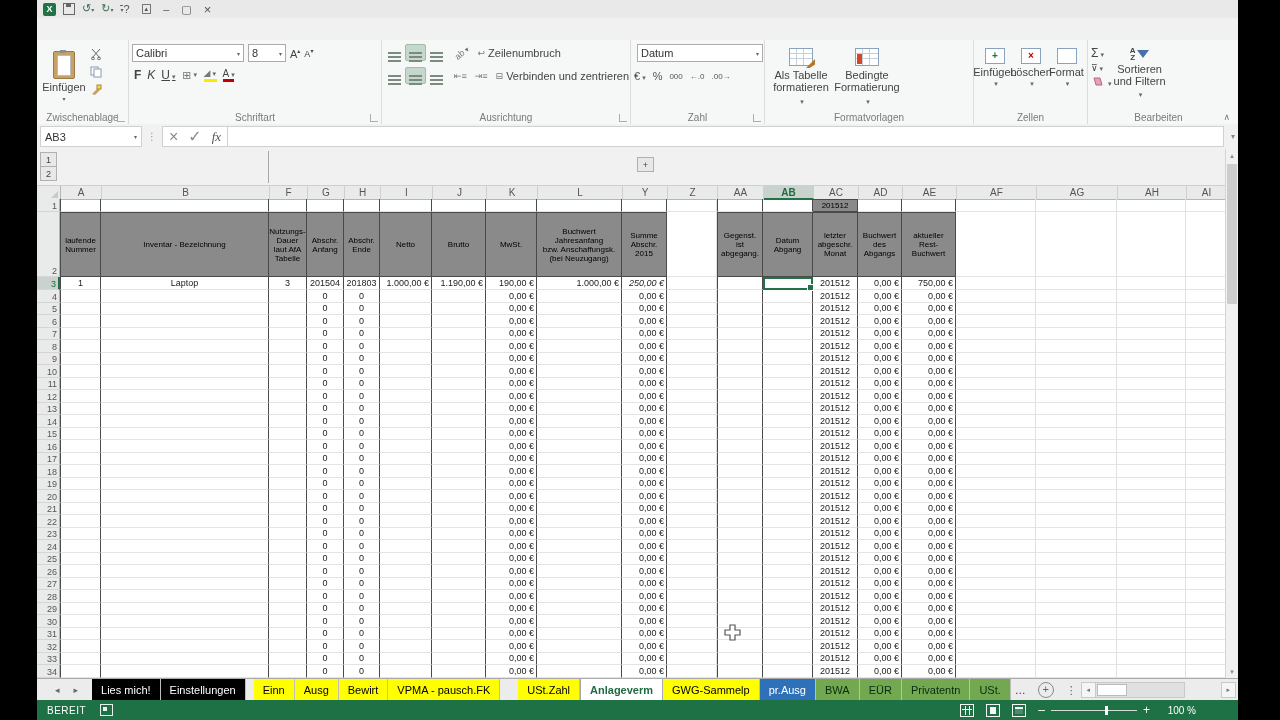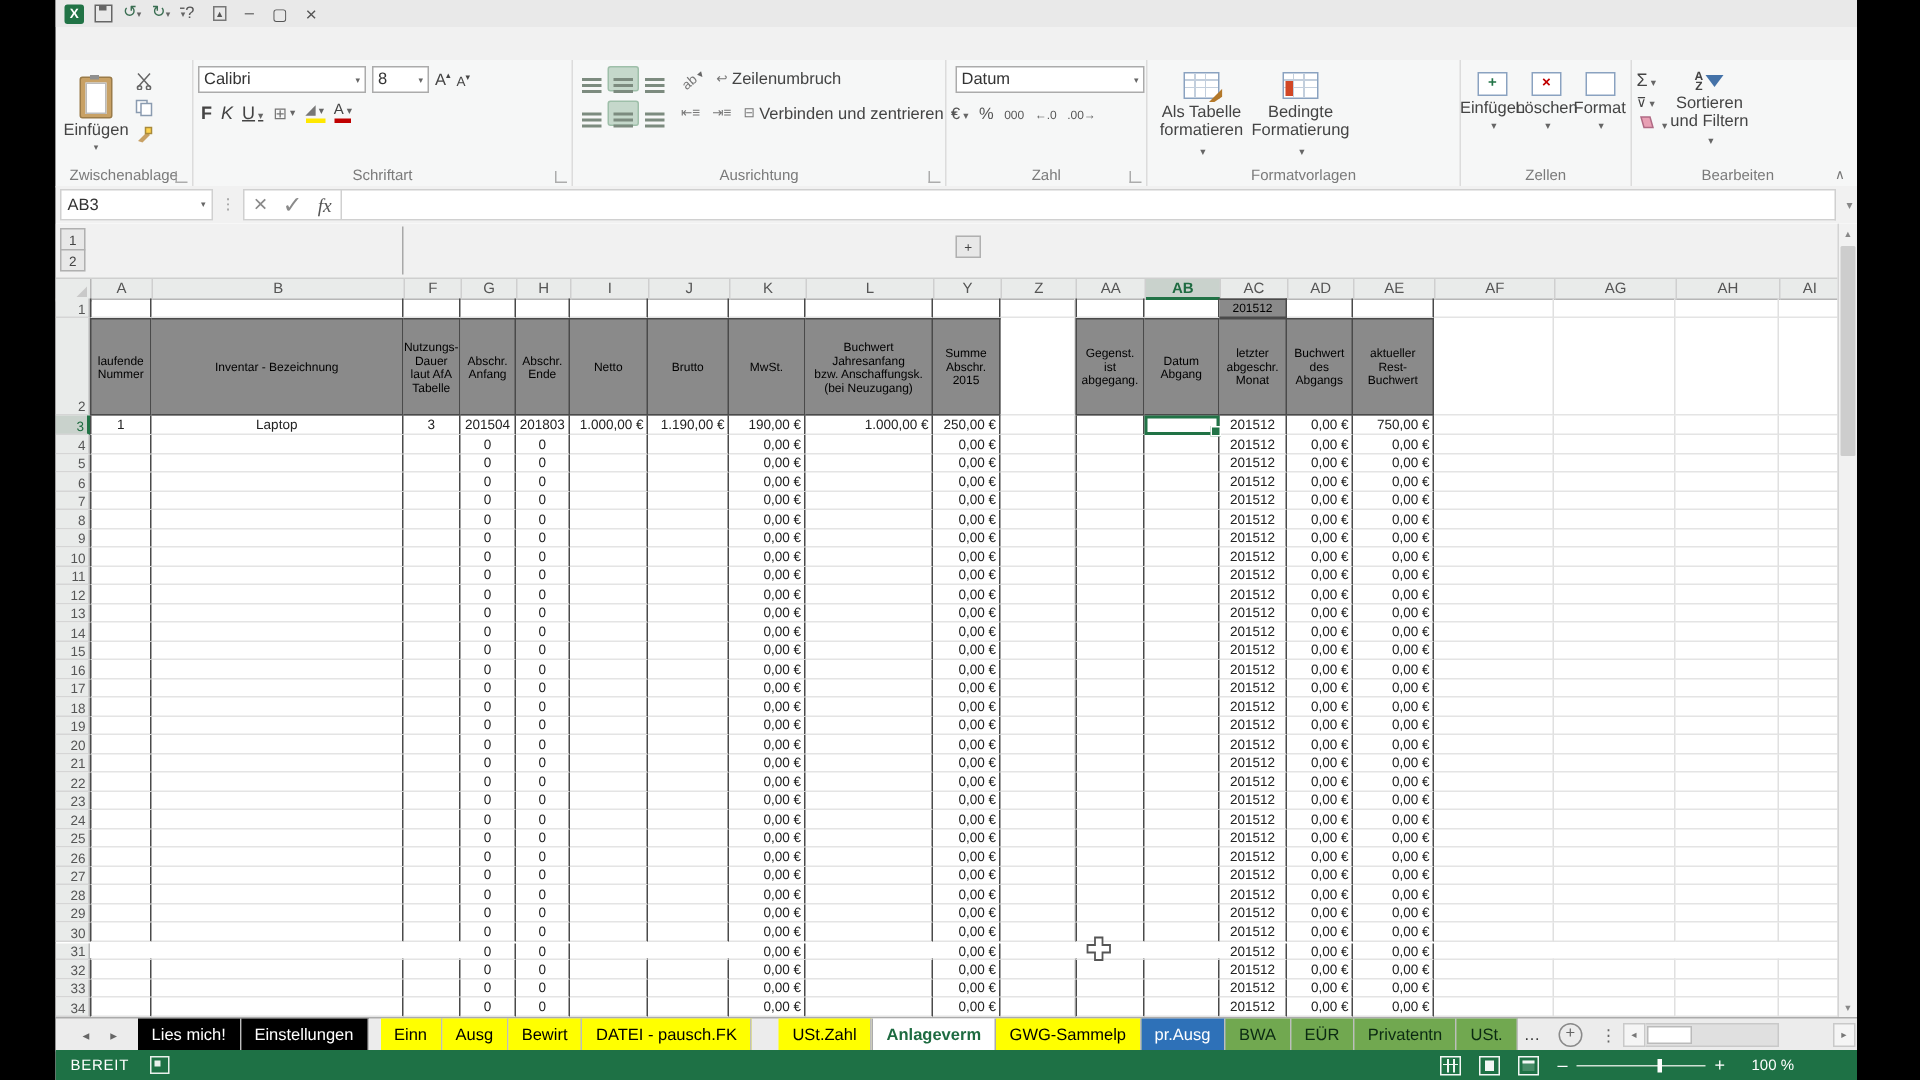--- a/index.html
+++ b/index.html
@@ -465,21 +465,21 @@
           <div class="rowh sel" style="width: 23px;">3</div>
           <div class="cell tb tl a-c" style="width: 41px;">1</div>
           <div class="cell tb a-c" style="width: 168px;">Laptop</div>
           <div class="cell tb a-c" style="width: 38px;">3</div>
           <div class="cell tb a-c" style="width: 37px;">201504</div>
           <div class="cell tb a-c" style="width: 36px;">201803</div>
           <div class="cell tb a-r" style="width: 52px;">1.000,00 €</div>
           <div class="cell tb a-r" style="width: 54px;">1.190,00 €</div>
           <div class="cell tb a-r" style="width: 51px;">190,00 €</div>
           <div class="cell tb a-r" style="width: 85px;">1.000,00 €</div>
-          <div class="cell tb a-r" style="width: 45px;">250,00 €</div>
+          <div class="cell tb a-r" style="width: 45px; font-style: italic;">250,00 €</div>
           <div class="cell" style="width: 50px;"></div>
           <div class="cell tb tl" style="width: 46px;"></div>
           <div class="cell tb" style="width: 50px;"></div>
           <div class="cell tb a-c" style="width: 45px;">201512</div>
           <div class="cell tb a-r" style="width: 44px;">0,00 €</div>
           <div class="cell tb a-r" style="width: 54px;">750,00 €</div>
           <div class="cell" style="width: 80px;"></div>
           <div class="cell" style="width: 81px;"></div>
           <div class="cell" style="width: 69px;"></div>
           <div class="cell" style="width: 40px;"></div>
@@ -1098,21 +1098,21 @@
           <div class="cell tb tl" style="width: 46px;"></div>
           <div class="cell tb" style="width: 50px;"></div>
           <div class="cell tb a-c" style="width: 45px;">201512</div>
           <div class="cell tb a-r" style="width: 44px;">0,00 €</div>
           <div class="cell tb a-r" style="width: 54px;">0,00 €</div>
           <div class="cell" style="width: 80px;"></div>
           <div class="cell" style="width: 81px;"></div>
           <div class="cell" style="width: 69px;"></div>
           <div class="cell" style="width: 40px;"></div>
         </div>
-        <div class="grow" style="height: 12.5px; align-items: flex-end;">
+        <div class="grow" style="height: 12.5px;">
           <div class="rowh" style="width: 23px;">31</div>
           <div class="cell tb tl" style="width: 41px;"></div>
           <div class="cell tb" style="width: 168px;"></div>
           <div class="cell tb" style="width: 38px;"></div>
           <div class="cell tb a-c" style="width: 37px;">0</div>
           <div class="cell tb a-c" style="width: 36px;">0</div>
           <div class="cell tb" style="width: 52px;"></div>
           <div class="cell tb" style="width: 54px;"></div>
           <div class="cell tb a-r" style="width: 51px;">0,00 €</div>
           <div class="cell tb" style="width: 85px;"></div>
@@ -1219,21 +1219,21 @@
     <div class="navarr">
       <span>◂</span>
       <span>▸</span>
     </div>
     <div id="sheet-tabs" style="display:flex;align-items:stretch">
         <span class="stab t-black">Lies mich!</span>
         <span class="stab t-black">Einstellungen</span>
         <span class="stab t-yellow gap8">Einn</span>
         <span class="stab t-yellow">Ausg</span>
         <span class="stab t-yellow">Bewirt</span>
-        <span class="stab t-yellow">DATEI - pausch.FK</span>
+        <span class="stab t-yellow">VPMA - pausch.FK</span>
         <span class="stab t-yellow gap18">USt.Zahl</span>
         <span class="stab t-active">Anlageverm</span>
         <span class="stab t-yellow">GWG-Sammelp</span>
         <span class="stab t-blue">pr.Ausg</span>
         <span class="stab t-green">BWA</span>
         <span class="stab t-green">EÜR</span>
         <span class="stab t-green">Privatentn</span>
         <span class="stab t-green">USt.</span>
         <span class="stab t-more">…</span>
       </div>

